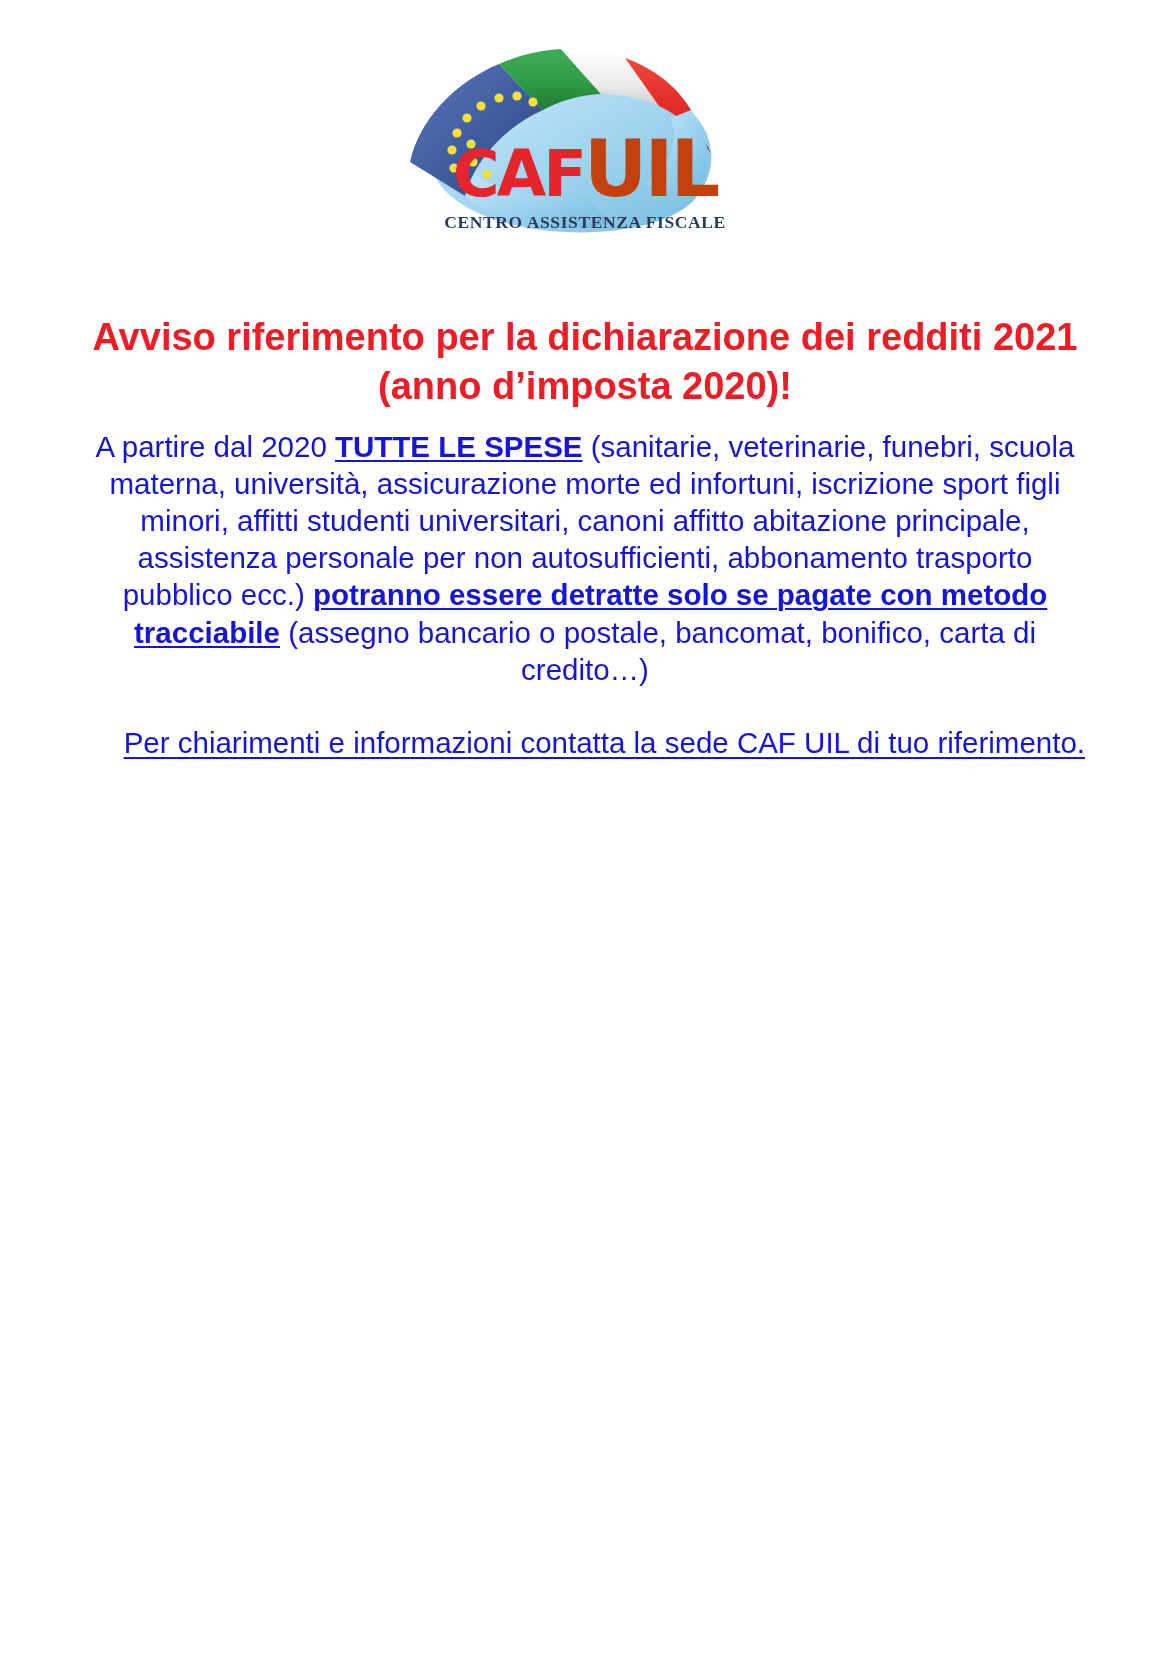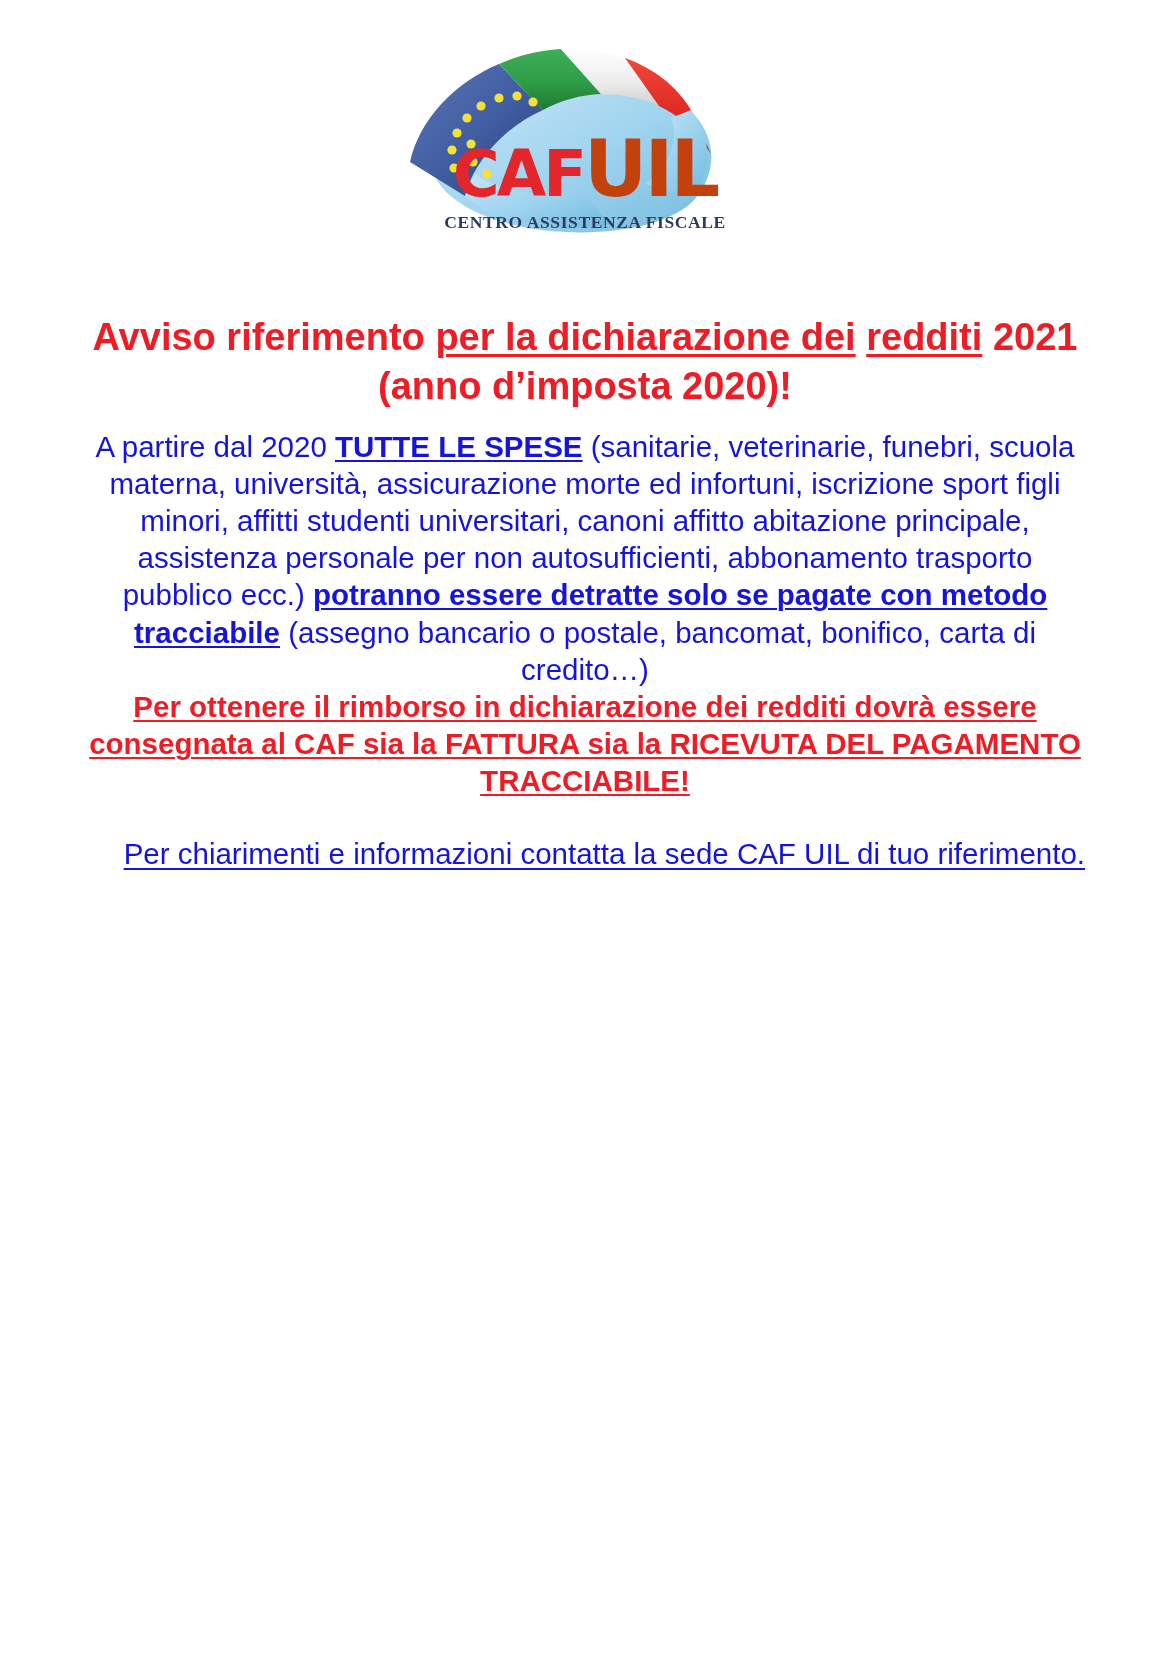--- a/index.html
+++ b/index.html
@@ -81,21 +81,21 @@
   }
 
   .title {
     color: #ee1d25;
     font-weight: 700;
     font-size: 38px;
     line-height: 1.30;
     margin: 0 0 16px 0;
     text-align: center;
   }
-  .title .u { text-decoration: underline; text-decoration-thickness: 2.5px; text-underline-offset: 4px; }
+  .title .u { text-decoration-thickness: 2.5px; text-underline-offset: 4px; }
 
   .para {
     color: #1414dc;
     font-size: 29.5px;
     line-height: 1.26;
     margin: 0;
     text-align: center;
     font-weight: 400;
   }
   .para .bu {
@@ -215,21 +215,20 @@
 
   <div class="content">
 
     <h1 class="title">
       <span>Avviso riferimento </span><span class="u">per la dichiarazione dei</span>
       <span class="u">redditi</span><span> 2021 (anno d’imposta 2020)!</span>
     </h1>
 
     <p class="para"><span>A partire dal 2020 </span><span class="bu">TUTTE LE SPESE</span><span> (sanitarie, veterinarie, funebri, scuola materna, università, assicurazione morte ed infortuni, iscrizione sport figli minori, affitti studenti universitari, canoni affitto abitazione principale, assistenza personale per non autosufficienti, abbonamento trasporto pubblico ecc.) </span><span class="bu">potranno essere detratte solo se pagate con metodo tracciabile</span><span> (assegno bancario o postale, bancomat, bonifico, carta di credito…)</span></p>
 
-    <p class="para-red">Per ottenere il rimborso in dichiarazione dei redditi dovrà essere consegnata al CAF sia la FATTURA sia la RICEVUTA DEL PAGAMENTO TRACCIABILE!</p>
 
 
     <div class="spacer-line"></div>
 
     <p class="footer-note">Per chiarimenti e informazioni contatta la sede CAF UIL di tuo riferimento.</p>
 
   </div>
 </div>
 
 </body></html>

